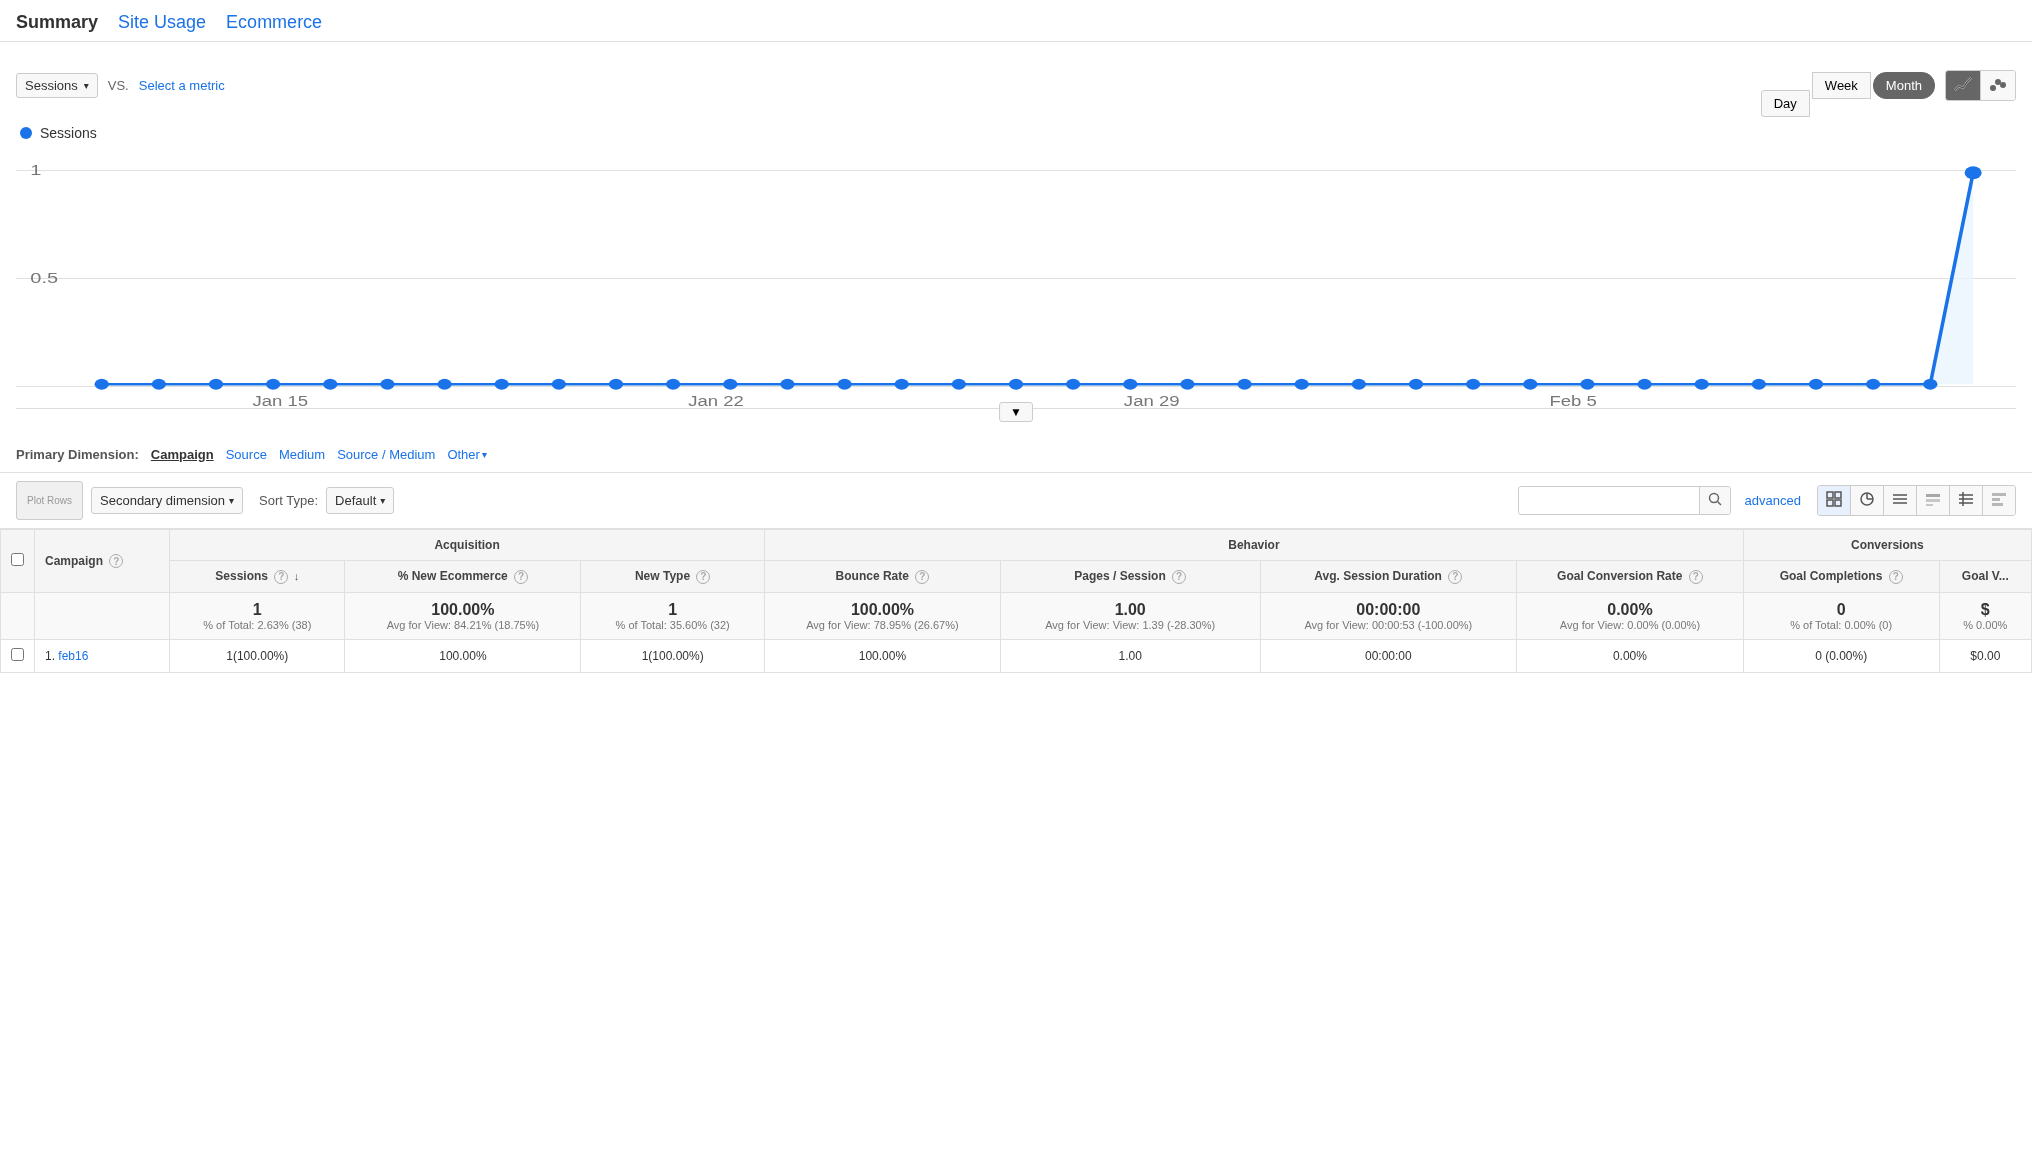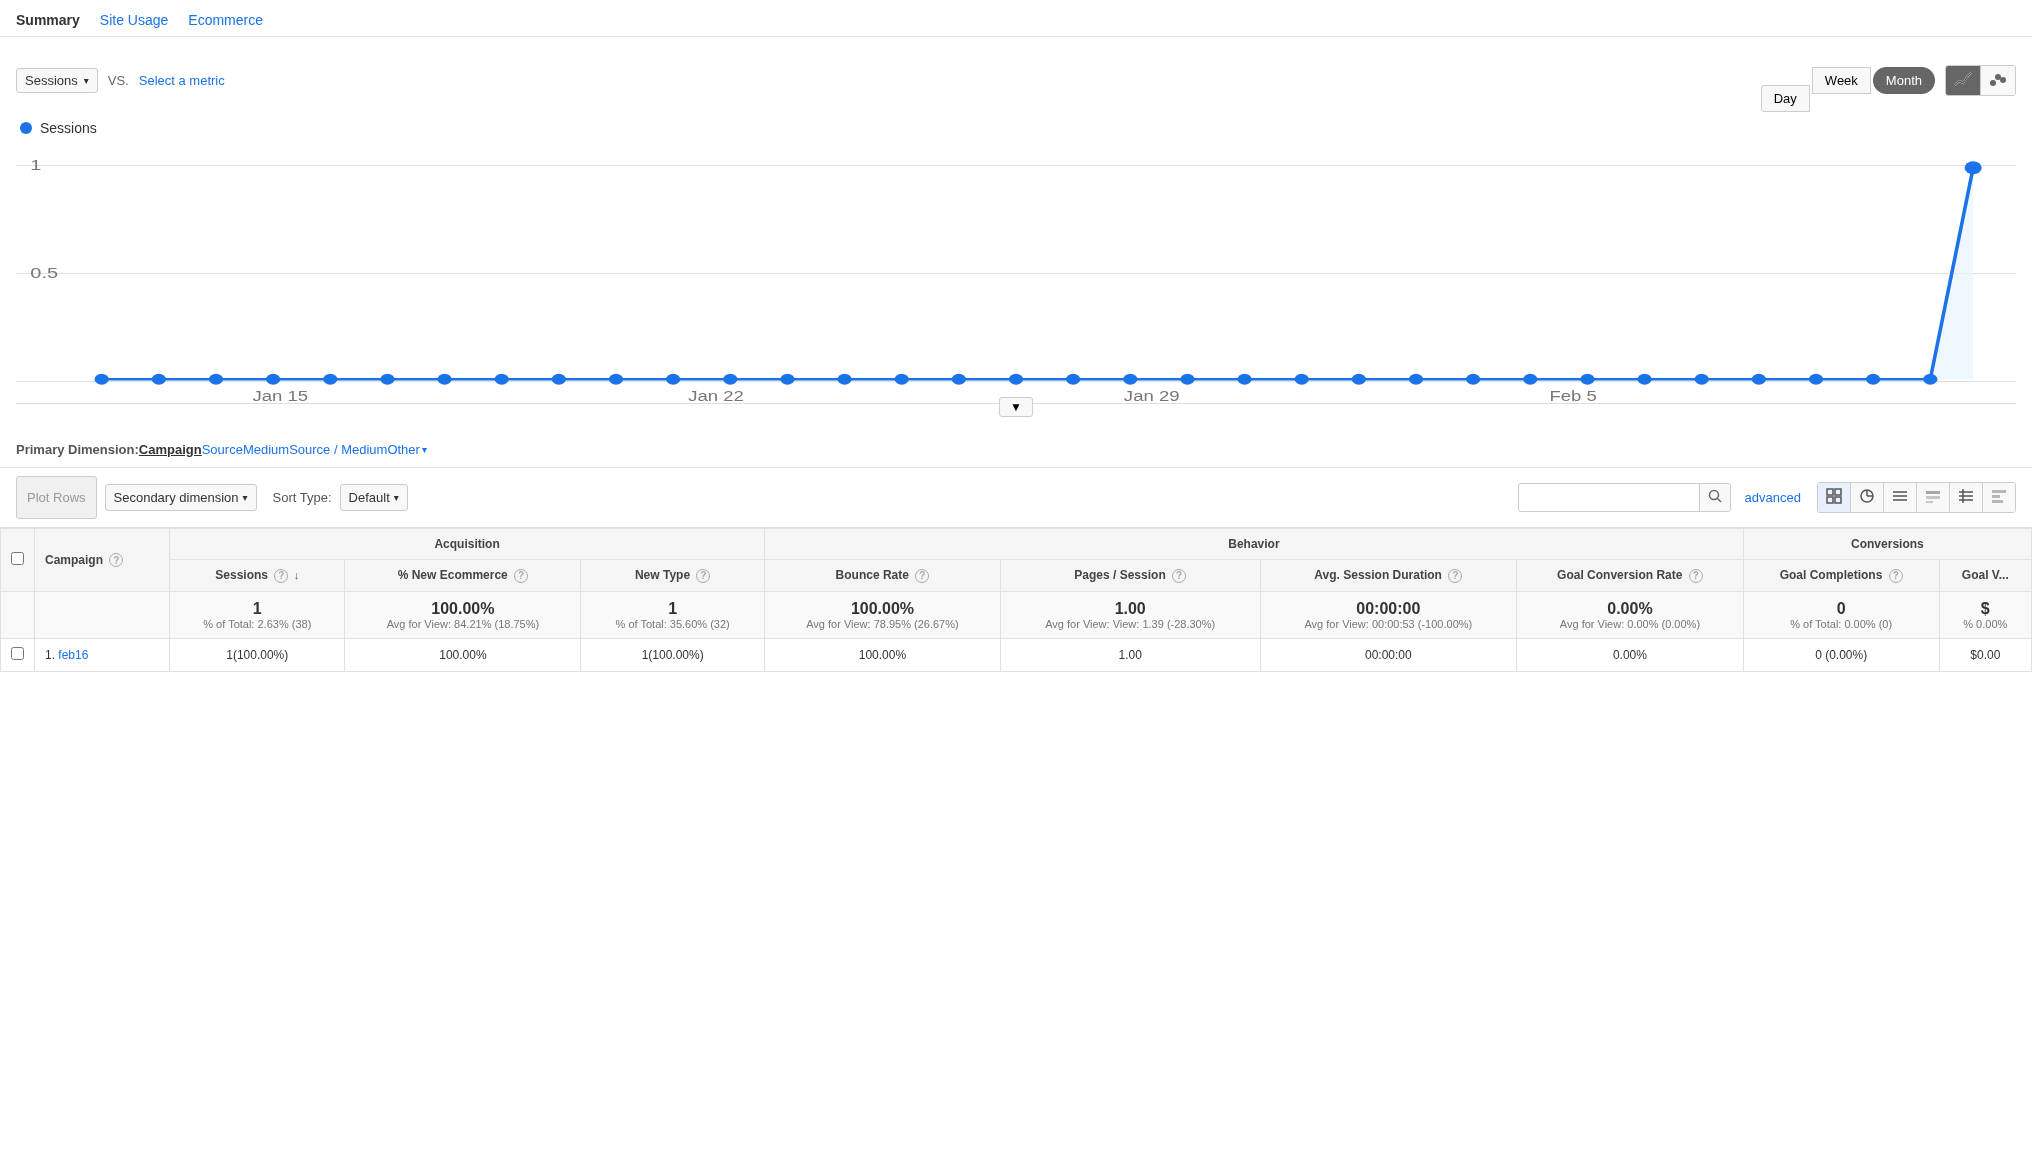--- a/index.html
+++ b/index.html
@@ -1,20 +1,20 @@
 <!DOCTYPE html>
 <html><head>
   <meta charset="utf-8">
   <style>
     * { box-sizing: border-box; margin: 0; padding: 0; }
     body { font-family: Arial, sans-serif; font-size: 13px; color: #333; background: #fff; }
 
     
     .top-tabs { display: flex; align-items: center; padding: 12px 16px 8px; border-bottom: 1px solid #e0e0e0; gap: 20px; }
-    .top-tab { font-size: 14px; color: #1a73e8; cursor: pointer; text-decoration: none; }
+    .top-tab { font-size: 18px; color: #1a73e8; cursor: pointer; text-decoration: none; }
     .top-tab.active { color: #333; font-weight: bold; text-decoration: none; }
 
     
     .chart-controls { display: flex; align-items: center; justify-content: space-between; padding: 12px 16px 8px; }
     .chart-controls-left { display: flex; align-items: center; gap: 10px; }
     .metric-dropdown { display: flex; align-items: center; border: 1px solid #ccc; border-radius: 3px; padding: 4px 8px; font-size: 13px; cursor: pointer; background: #f8f8f8; gap: 6px; }
     .vs-label { color: #666; font-size: 13px; }
     .select-metric { color: #1a73e8; font-size: 13px; cursor: pointer; text-align: center; }
     .chart-controls-right { display: flex; align-items: center; gap: 2px; }
     .time-btn { border: 1px solid #ccc; background: #f8f8f8; padding: 5px 12px; font-size: 13px; cursor: pointer; }
@@ -28,29 +28,29 @@
 
     
     .chart-area { padding: 0 16px; position: relative; }
     .chart-legend { display: flex; align-items: center; gap: 8px; margin-bottom: 8px; font-size: 14px; color: #333; font-weight: 500; padding-left: 4px; }
     .legend-dot { width: 12px; height: 12px; border-radius: 50%; background: #1a73e8; display: inline-block; }
     .chart-container { position: relative; width: 100%; height: 260px; border-bottom: 1px solid #ddd; }
     .chart-svg { width: 100%; height: 100%; }
     .chart-expand-btn { position: absolute; bottom: -14px; left: 50%; transform: translateX(-50%); border: 1px solid #ccc; background: #f8f8f8; border-radius: 3px; padding: 2px 10px; cursor: pointer; font-size: 12px; z-index: 10; }
 
     
-    .primary-dim { display: flex; align-items: flex-start; padding: 20px 16px 10px; font-size: 13px; }
+    .primary-dim { display: flex; align-items: flex-start; gap: 12px; padding: 20px 16px 10px; font-size: 13px; }
     .primary-dim-label { font-weight: bold; color: #555; }
     .primary-dim-link { color: #1a73e8; cursor: pointer; text-decoration: none; }
     .primary-dim-link.active { color: #333; font-weight: bold; text-decoration: underline; }
     .other-dropdown { display: flex; align-items: center; gap: 2px; color: #1a73e8; cursor: pointer; }
 
     
     .table-controls { display: flex; align-items: center; gap: 8px; padding: 8px 16px; border-top: 1px solid #e0e0e0; border-bottom: 1px solid #e0e0e0; }
-    .plot-rows-btn { border: 1px solid #ccc; background: #f0f0f0; padding: 13px 10px; font-size: 13px; color: #999; border-radius: 3px; cursor: not-allowed; }
+    .plot-rows-btn { border: 1px solid #ccc; background: #f0f0f0; padding: 13px 10px; font-size: 10px; color: #999; border-radius: 3px; cursor: not-allowed; }
     .secondary-dim-dropdown { display: flex; align-items: center; border: 1px solid #ccc; background: #f8f8f8; padding: 5px 8px; border-radius: 3px; font-size: 13px; cursor: pointer; gap: 4px; }
     .sort-type-label { color: #555; font-size: 13px; margin-left: 8px; }
     .sort-type-dropdown { display: flex; align-items: center; border: 1px solid #ccc; background: #f8f8f8; padding: 5px 8px; border-radius: 3px; font-size: 13px; cursor: pointer; gap: 4px; }
     .search-box-wrap { display: flex; align-items: center; margin-left: auto; border: 1px solid #ccc; border-radius: 3px; overflow: hidden; }
     .search-input { border: none; outline: none; padding: 5px 8px; font-size: 13px; width: 180px; }
     .search-btn { border: none; background: #f8f8f8; padding: 5px 8px; cursor: pointer; border-left: 1px solid #ccc; }
     .advanced-link { color: #1a73e8; font-size: 13px; cursor: pointer; margin-left: 6px; }
     .view-type-btns { display: flex; align-items: center; margin-left: 8px; border: 1px solid #ccc; border-radius: 3px; overflow: hidden; }
     .view-type-btn { border: none; background: #f8f8f8; padding: 5px 8px; cursor: pointer; font-size: 13px; border-right: 1px solid #ccc; color: #555; }
     .view-type-btn:last-child { border-right: none; }

